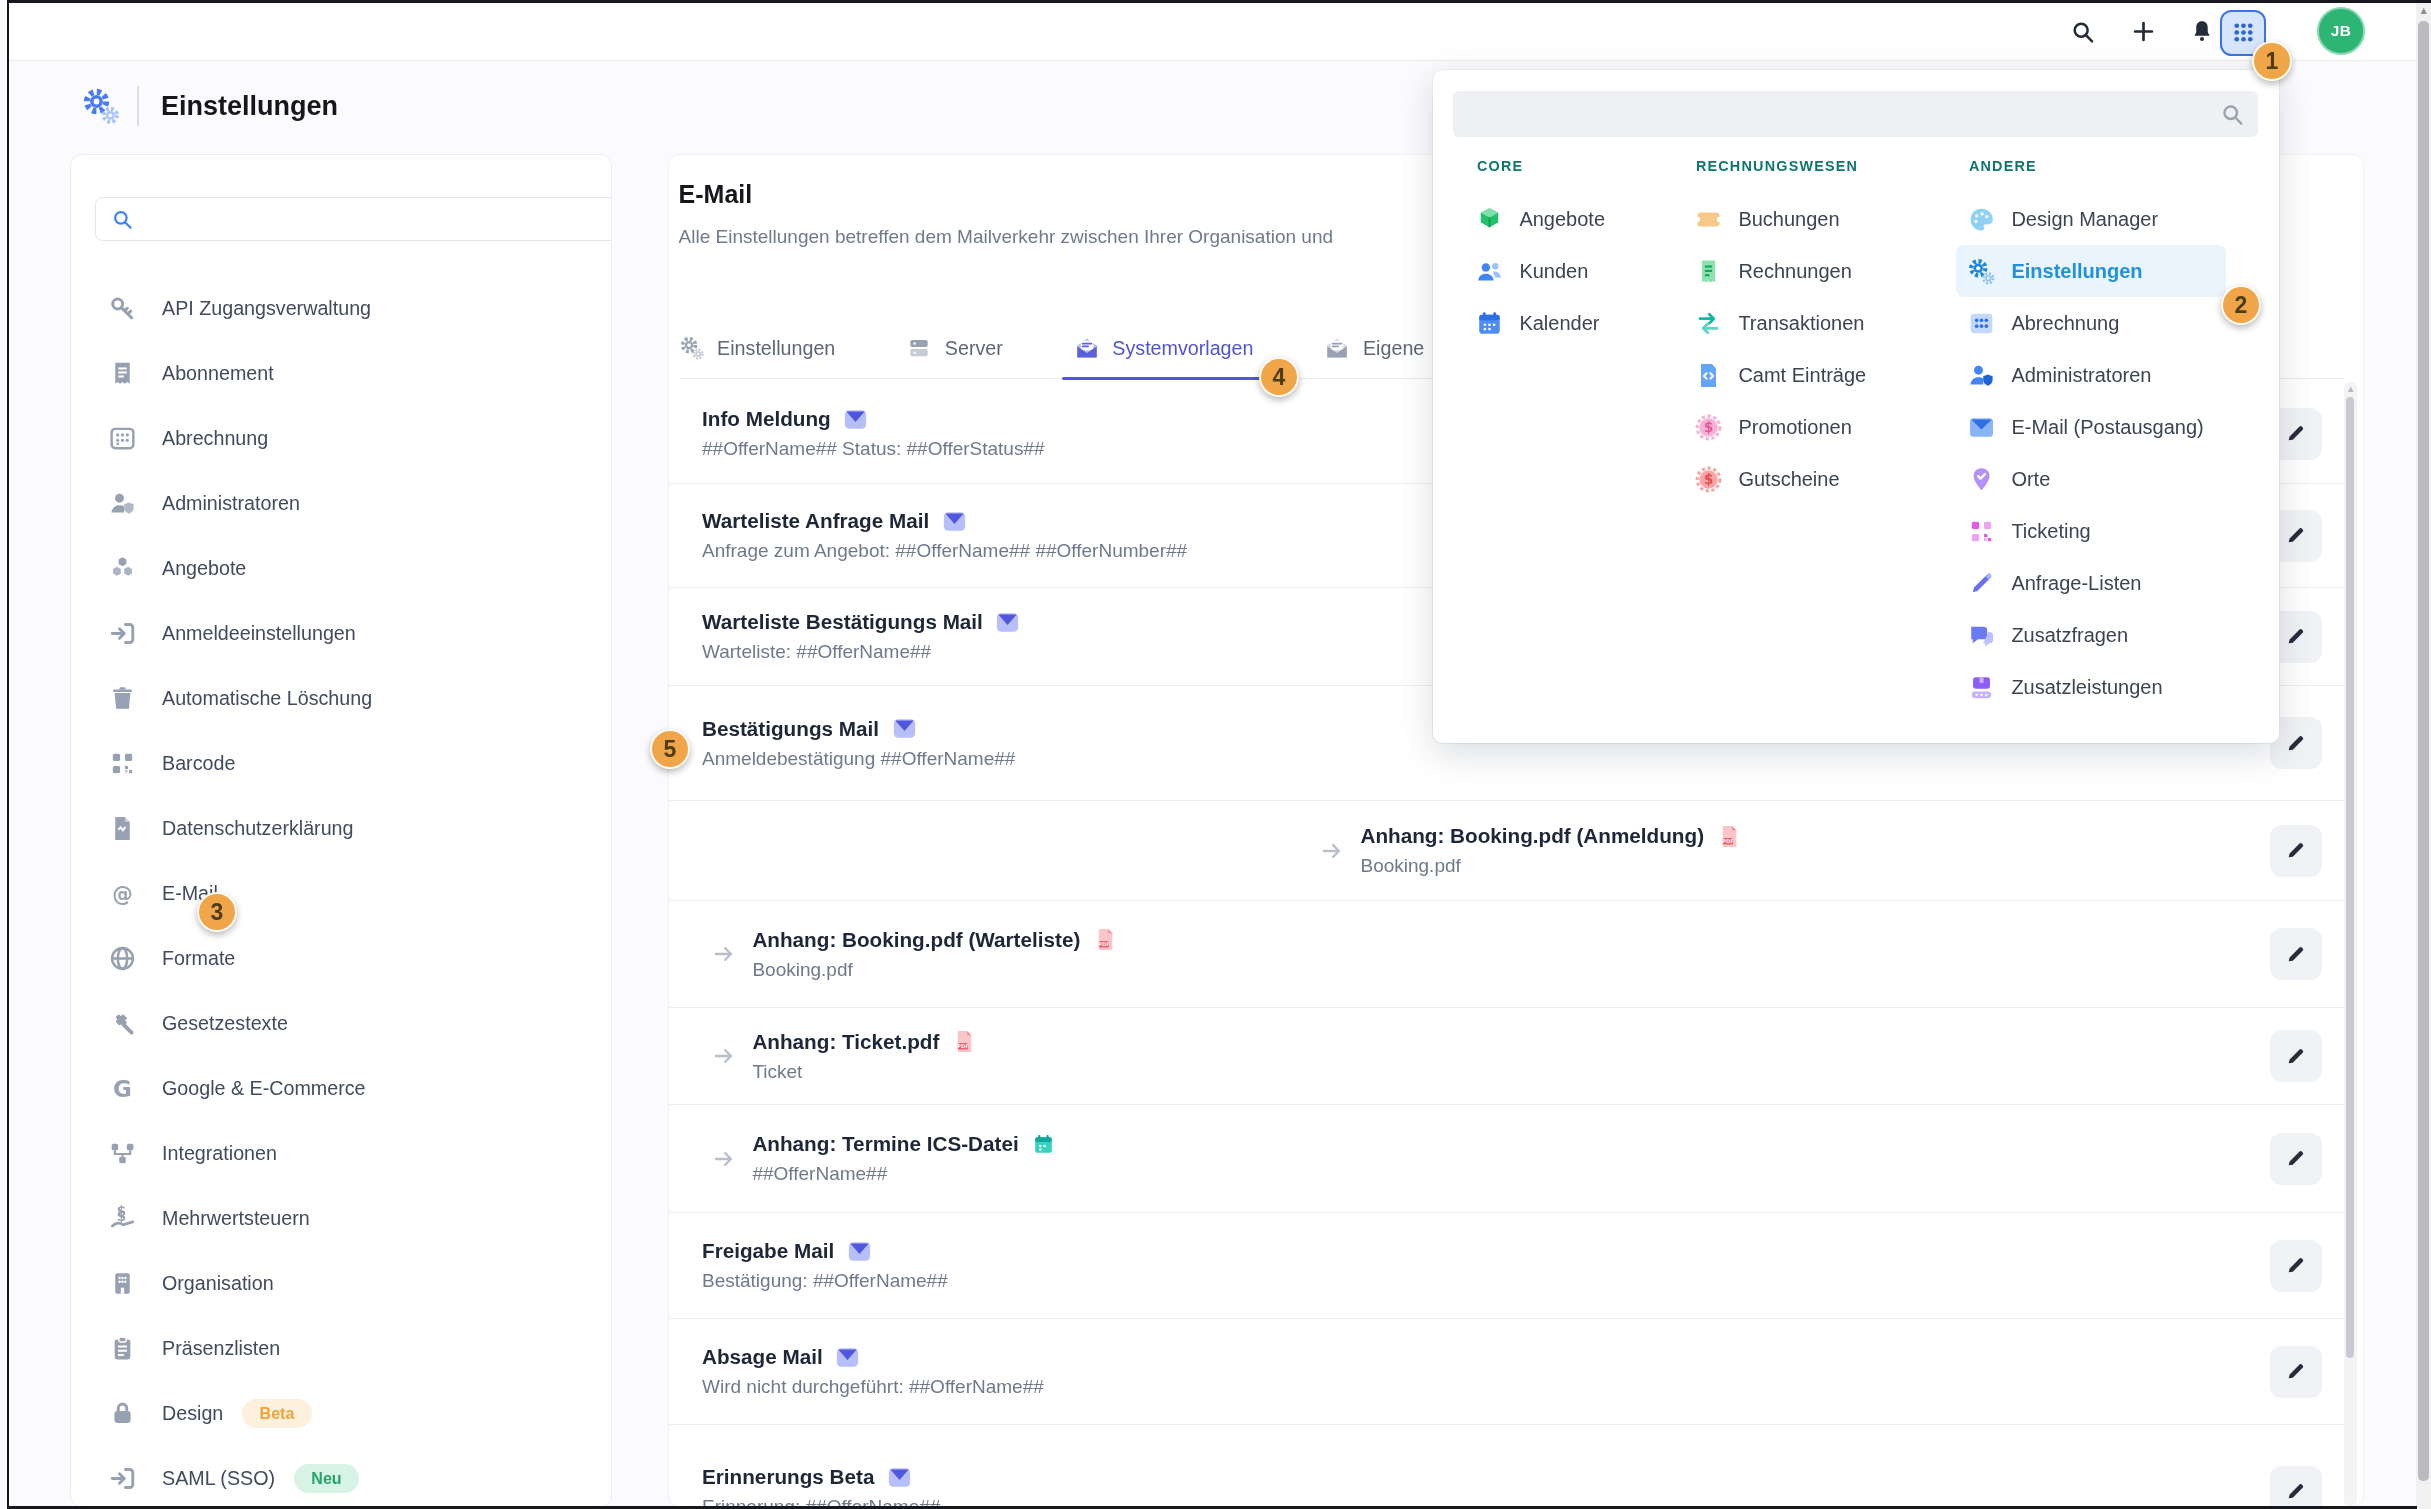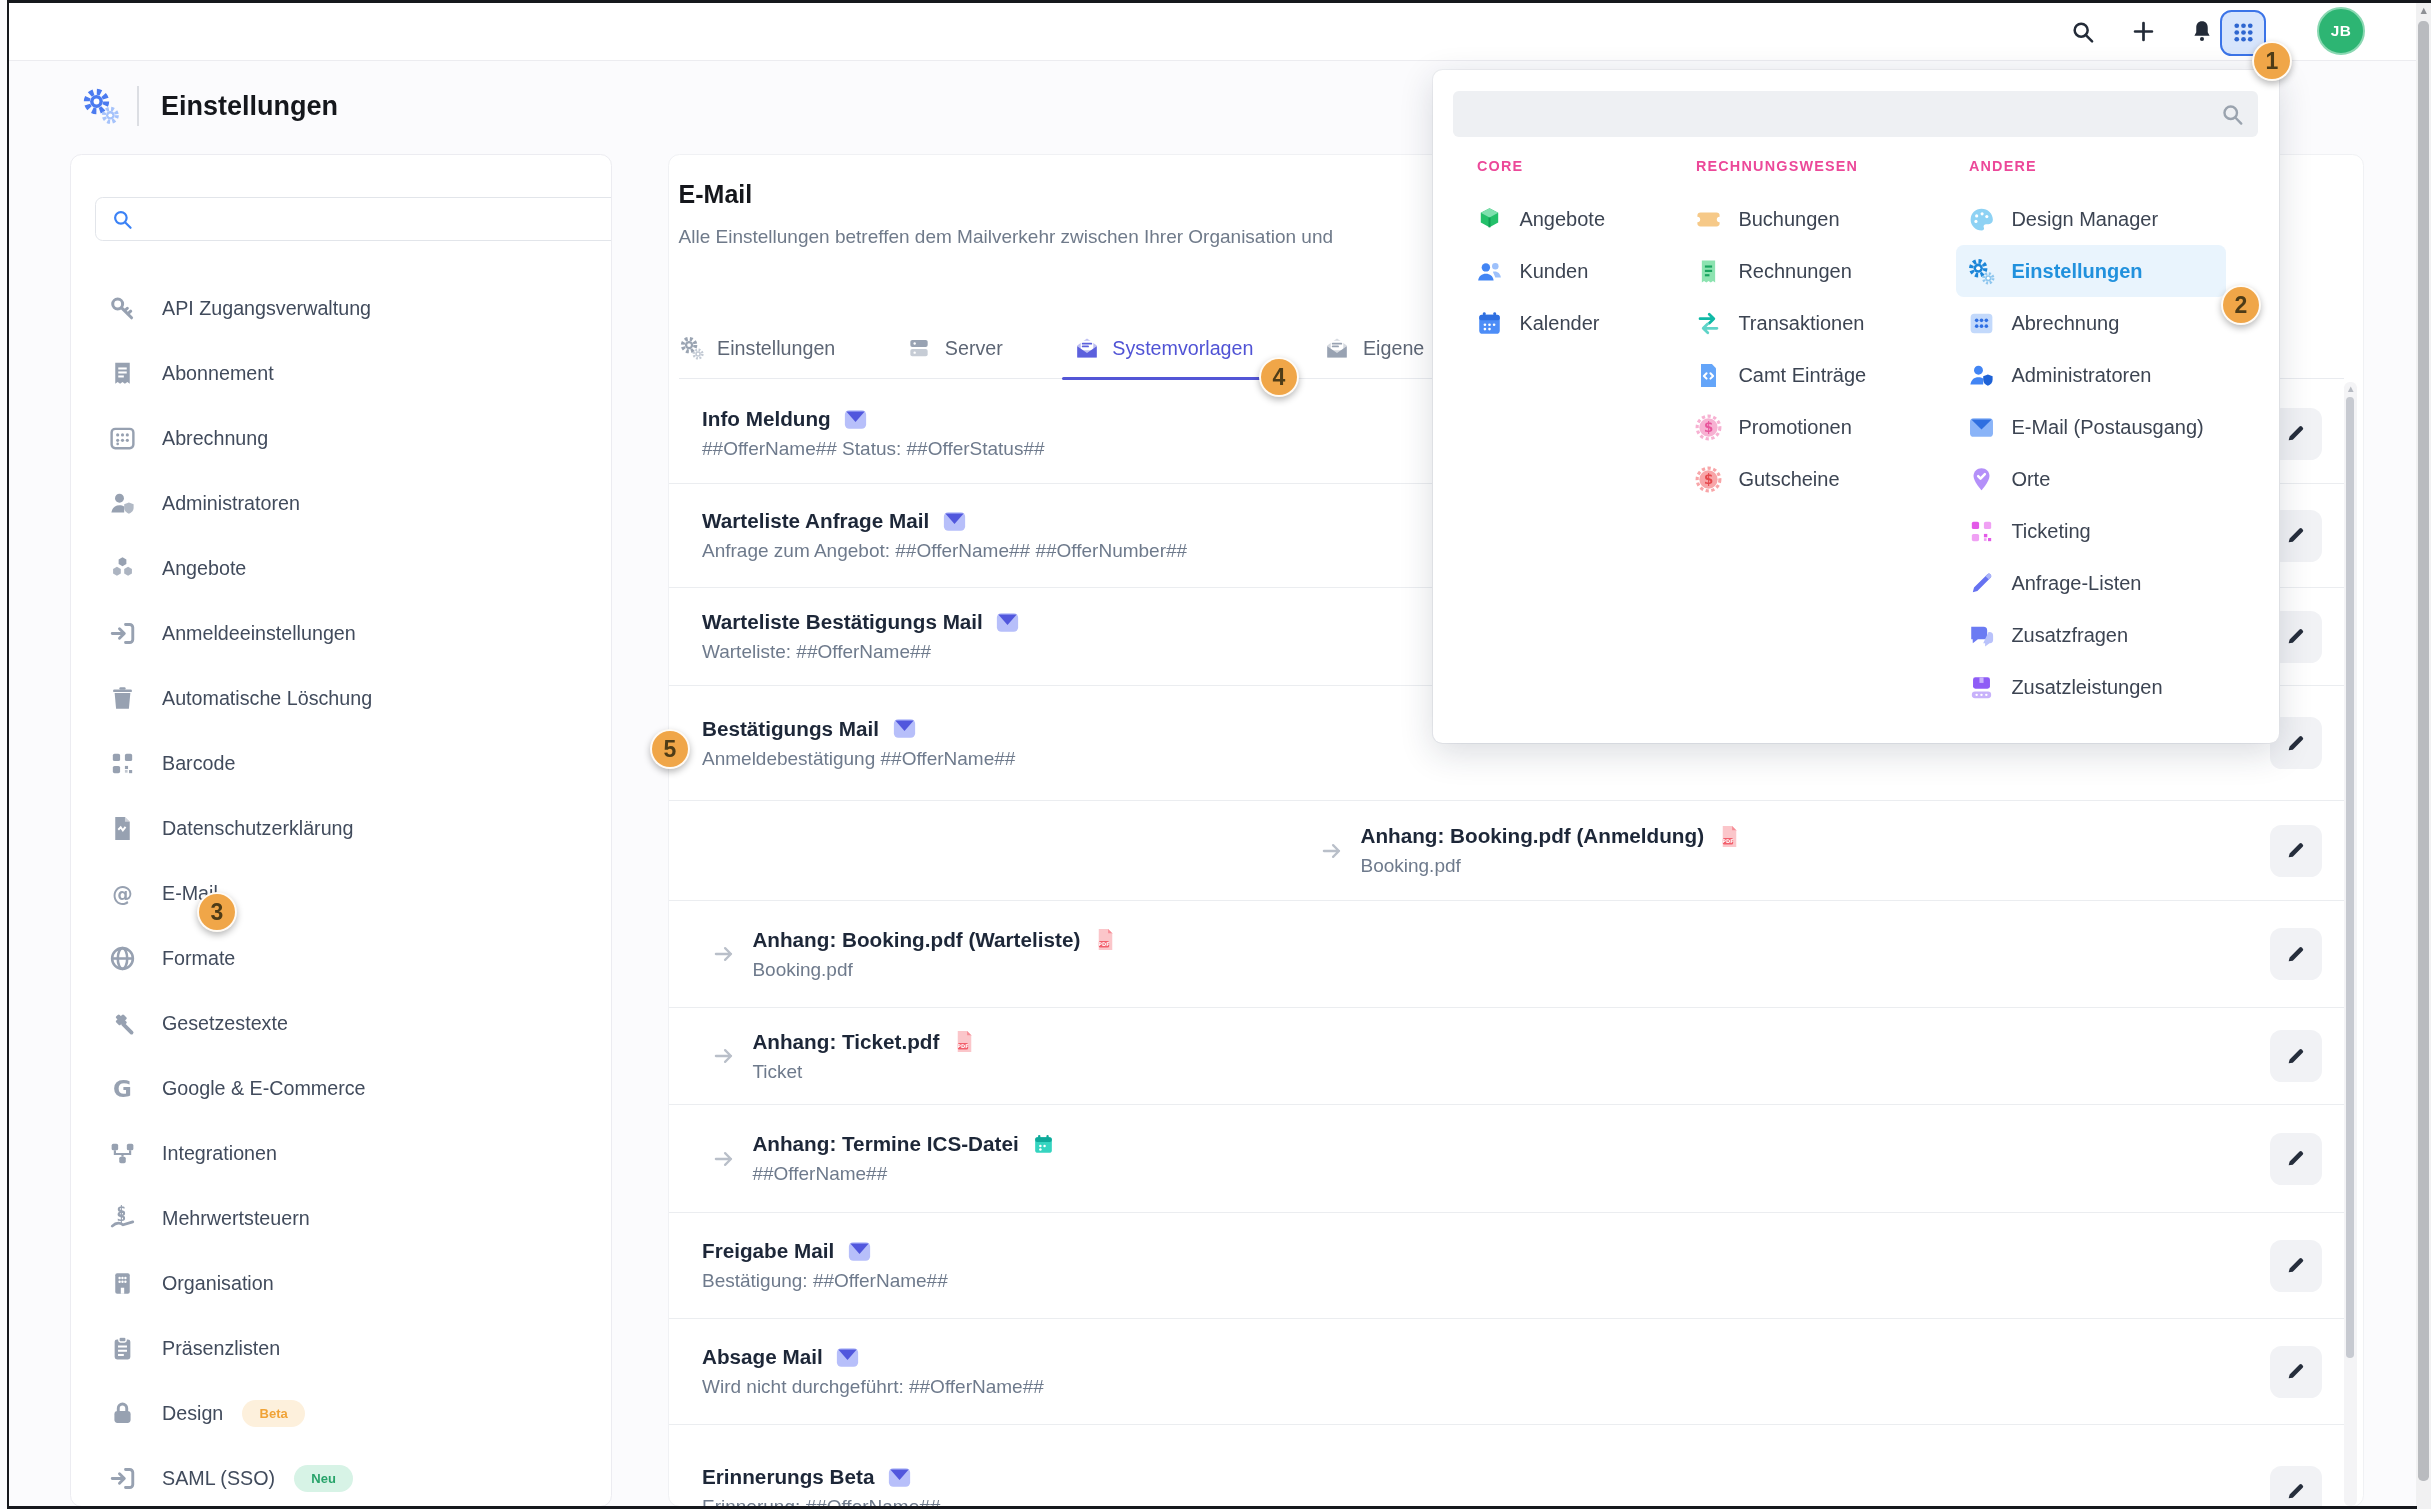--- a/index.html
+++ b/index.html
@@ -26,21 +26,21 @@
 
   
   .sidebar{position:absolute;left:70px;top:154px;width:542px;height:1353px;background:#fff;border:1.4px solid #ececf1;border-radius:11.5px;z-index:5;overflow:hidden}
   .side-search{position:absolute;left:24px;top:42px;width:540px;height:44px;border:1.4px solid #e2e5ea;border-radius:7.7px;display:flex;align-items:center;padding:0 15.4px;gap:11.5px;background:#fff}
   .side-search .ic{width:23px;height:23px;color:#3b82f6}
   .side-search input{border:0;outline:0;flex:1;font-size:18px;font-family:inherit;color:#3f4a5a;background:transparent}
   .side-nav{position:absolute;left:0;top:121px;right:0}
   .side-item{height:65px;display:flex;align-items:center;padding-left:37px;cursor:pointer}
   .side-item .ic{width:29px;height:29px;color:#97a1b1;margin-right:25px}
   .side-item .lbl{font-size:19.7px;font-weight:500;color:#414b5c}
-  .pill{margin-left:19px;padding:5.8px 17.3px;border-radius:15.4px;font-size:13px;font-weight:700}
+  .pill{margin-left:19px;padding:5.8px 17.3px;border-radius:15.4px;font-size:16px;font-weight:700}
   .pill.beta{background:#fdf0dc;color:#f0a337}
   .pill.neu{background:#d7f3e6;color:#27a36a}
 
   
   .main{position:absolute;left:668px;top:154px;width:1696px;height:1353px;background:#fff;border:1.4px solid #f0f1f4;border-radius:11.5px;z-index:4;overflow:hidden}
   .main-title{position:absolute;left:9.6px;top:25px;font-size:25px;font-weight:600;color:#15171c}
   .main-sub{position:absolute;left:9.6px;top:71px;font-size:19px;color:#6f7a8a;white-space:nowrap}
   .tabs{position:absolute;left:9.6px;top:163px;right:19px;height:61px;display:flex;gap:71px;border-bottom:1.4px solid #e9ebef}
   .tab{position:relative;display:flex;align-items:center;gap:12.5px;font-size:19.7px;font-weight:500;color:#5d6675;cursor:pointer}
   .tab .ic{width:26px;height:26px;color:#98a2b2}
@@ -66,21 +66,21 @@
   .browser-sb{position:absolute;left:2416px;top:0;bottom:0;width:15.4px;background:#f1f1f2;z-index:70}
   .browser-sb .up{position:absolute;left:0;top:3.8px;width:15.4px;text-align:center;color:#8e9095;font-size:10.6px}
   .browser-sb .thumb{position:absolute;left:2.4px;top:21px;width:10.6px;height:1460px;background:#b9bbbf;border-radius:4.8px}
 
   
   .panel{position:absolute;left:1433px;top:70px;width:846px;height:673px;background:#fff;border-radius:9.6px;box-shadow:0 9.6px 34px rgba(25,35,60,.16),0 0 0 1px #f0f1f4;z-index:40}
   .panel-search{position:absolute;left:20px;top:21px;width:805px;height:46px;background:#eef0f3;border-radius:5.8px;display:flex;align-items:center;padding:0 13.4px 0 17.3px}
   .panel-search input{border:0;outline:0;flex:1;background:transparent;font-size:19px;font-family:inherit;color:#3f4a5a}
   .panel-search .ic{width:25px;height:25px;color:#9aa3ae}
   .pcol{position:absolute;top:88px}
-  .pcol-header{font-size:14.4px;font-weight:700;letter-spacing:1.2px;color:#ec4899;text-transform:uppercase;margin:0 0 13.4px 1.9px;height:22px}
+  .pcol-header{font-size:14.4px;font-weight:700;letter-spacing:1.2px;color:#0f766e;text-transform:uppercase;margin:0 0 13.4px 1.9px;height:22px}
   .pitem{height:52px;display:flex;align-items:center;gap:15.4px;padding:0 11.5px;margin-left:-11.5px;border-radius:7.7px;cursor:pointer}
   .pitem .ic{width:29px;height:29px}
   .pitem .lbl{font-size:20px;font-weight:500;color:#3c4452;white-space:nowrap}
   .pitem.active{background:#e9f4fd}
   .pitem.active .lbl{color:#2191dd;font-weight:600}
 
   
   .callout{position:absolute;width:40px;height:40px;border-radius:50%;background:#f0a648;border:2.4px solid rgba(255,255,255,.95);box-shadow:0 2.9px 7.7px rgba(0,0,0,.28);color:#4e3c17;font-size:23px;font-weight:600;display:flex;align-items:center;justify-content:center;transform:translate(-50%,-50%);z-index:50}
 </style>
 </head>

